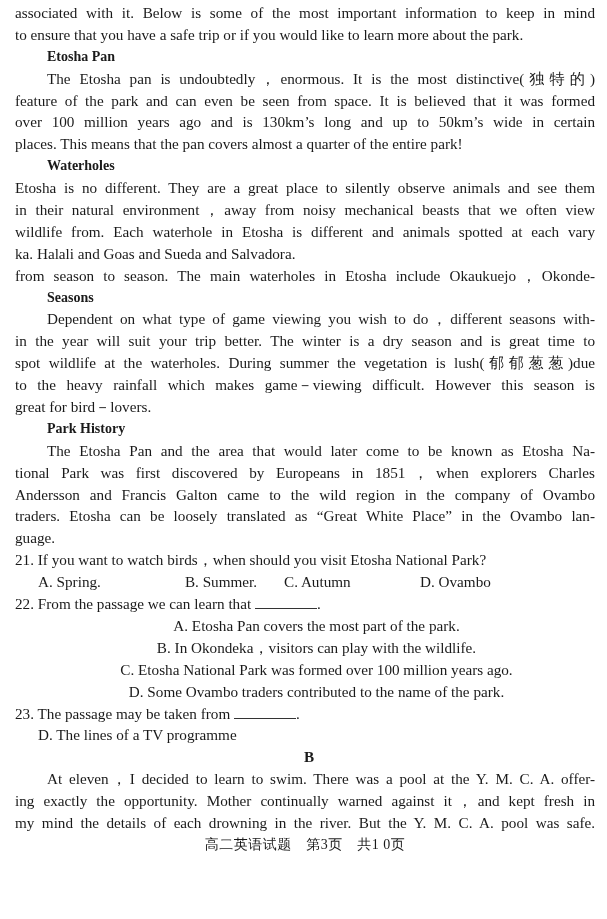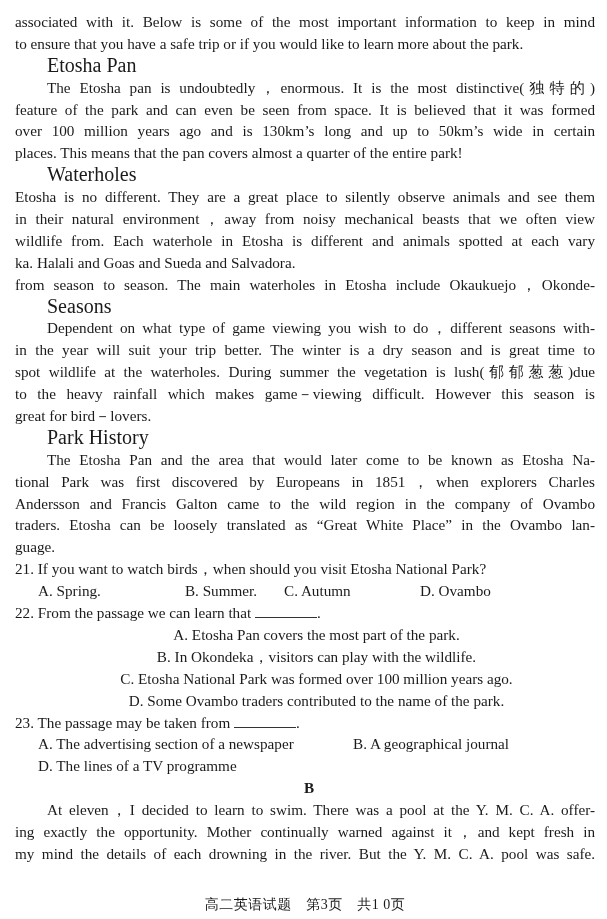--- a/index.html
+++ b/index.html
@@ -1,35 +1,35 @@
 <!DOCTYPE html>
 <html><head>
 <meta charset="utf-8">
 <style>
   html, body { margin: 0; padding: 0; background: #ffffff; }
   body {
     width: 607px; height: 919px; overflow: hidden; position: relative;
     font-family: "Liberation Serif", "DejaVu Serif", serif;
     color: #1a1a1a; font-size: 15.2px;
   }
-  .page { position: absolute; left: 15px; top: 11px; width: 580px; }
+  .page { position: absolute; left: 15px; top: 2px; width: 580px; }
   .line { height: 21.9px; line-height: 21.9px; white-space: nowrap; }
   .just { text-align: justify; text-align-last: justify; }
   .indent { padding-left: 32px; }
-  .head { font-weight: normal; padding-left: 32px; font-size: 20px; }
+  .head { font-weight: bold; padding-left: 32px; font-size: 14px; }
   .opt { padding-left: 23px; text-align: center; }
   .opts4 { display: flex; padding-left: 23px; }
   .opts4 span:nth-child(1) { width: 120px; }
   .opts4 span:nth-child(2) { width: 126px; text-align: center; }
   .opts4 span:nth-child(3) { width: 136px; }
   .opts2 { display: flex; padding-left: 23px; }
   .opts2 span:nth-child(1) { width: 315px; }
   .blank { display: inline-block; width: 62px; border-bottom: 1px solid #333; height: 14px; vertical-align: baseline; }
   .sectB { font-weight: bold; text-align: center; padding-left: 8px; }
-  .footer { text-align: center; font-size: 14px; letter-spacing: 0.5px; margin-top: 29px; }
+  .footer { text-align: center; font-size: 14px; letter-spacing: 0.5px; }
 </style>
 </head>
 <body>
 
 <div class="page">
 
   <div class="line just">associated with it. Below is some of the most important information to keep in mind</div>
   <div class="line">to ensure that you have a safe trip or if you would like to learn more about the park.</div>
 
   <div class="line head">Etosha Pan</div>
@@ -74,24 +74,20 @@
   <div class="line opt">A. Etosha Pan covers the most part of the park.</div>
   <div class="line opt">B. In Okondeka，visitors can play with the wildlife.</div>
   <div class="line opt">C. Etosha National Park was formed over 100 million years ago.</div>
   <div class="line opt">D. Some Ovambo traders contributed to the name of the park.</div>
 
   <div class="line">
     <span>23. The passage may be taken from</span>
     <span class="blank"></span><span>.</span>
   </div>
   <div class="line opts2">
-    <span>A. The advertising section of a newspaper</span>
-    <span>B. A geographical journal</span>
-  </div>
-  <div class="line opts2">
     <span>D. The lines of a TV programme</span>
   </div>
 
   <div class="line sectB">B</div>
   <div class="line just indent">At eleven，I decided to learn to swim. There was a pool at the Y. M. C. A. offer-</div>
   <div class="line just">ing exactly the opportunity. Mother continually warned against it，and kept fresh in</div>
   <div class="line just">my mind the details of each drowning in the river. But the Y. M. C. A. pool was safe.</div>
 
   <div class="line footer">高二英语试题　第3页　共1 0页</div>
 </div>

